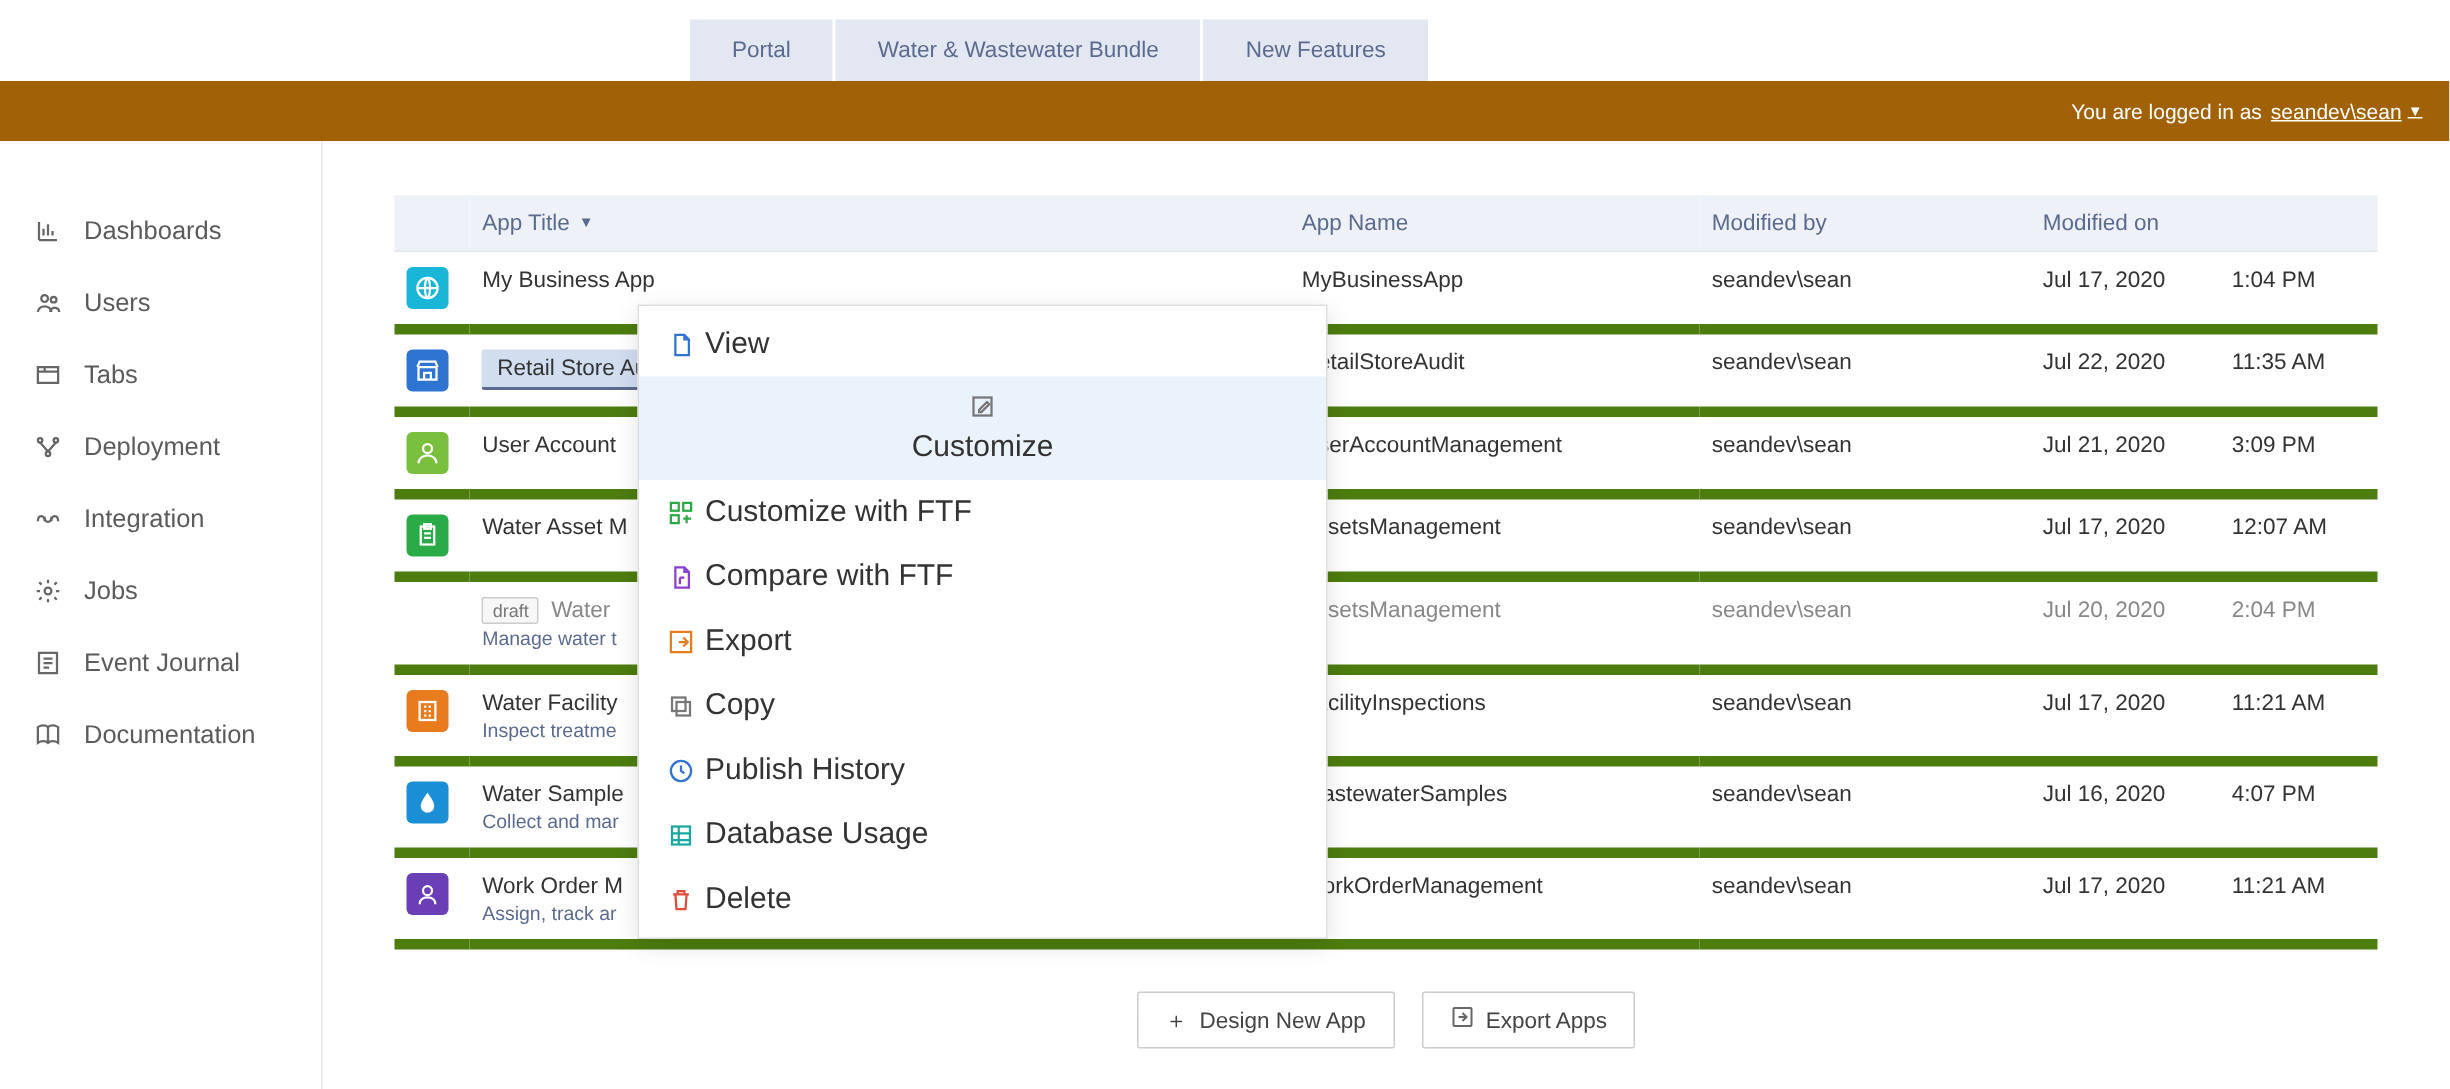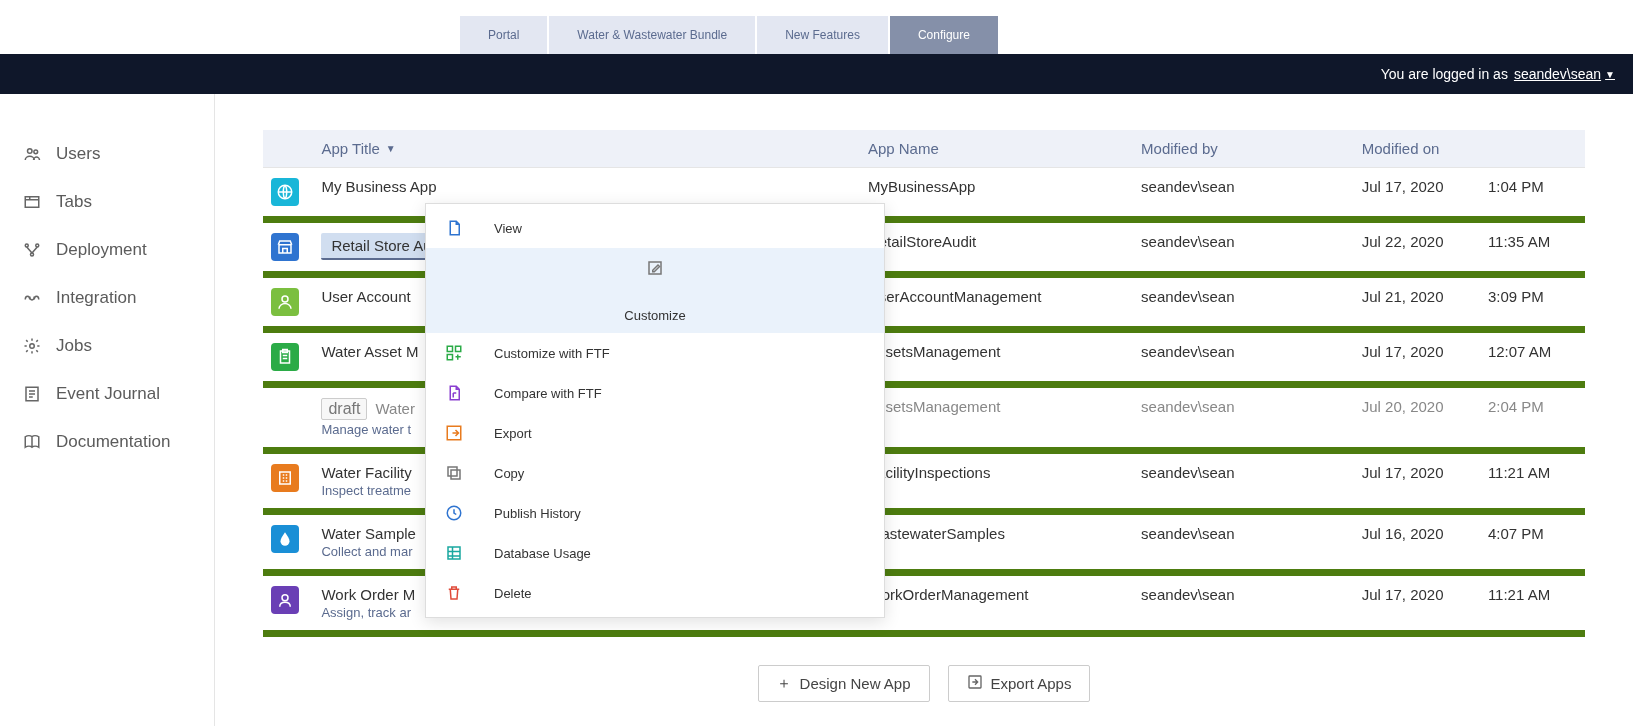--- a/index.html
+++ b/index.html
@@ -13,35 +13,35 @@
   }
   
   .top-bar {
     height: 54px;
     display: flex;
     align-items: flex-end;
     padding-left: 460px;
   }
   .top-tab {
     padding: 12px 28px;
-    font-size: 12px;
+    font-size: 15px;
     color: #5b6b8f;
     background: #e3e7f2;
     margin-right: 2px;
     cursor: pointer;
     border-bottom: none;
   }
   .top-tab.active {
     background: #8590a9;
     color: #fff;
   }
   
   .user-strip {
     height: 40px;
-    background: #0f172a;
+    background: #a16207;
     color: #fff;
     display: flex;
     align-items: center;
     justify-content: flex-end;
     padding-right: 18px;
     font-size: 14px;
   }
   .user-strip .login-label { margin-right: 6px; }
   .user-strip .login-user { text-decoration: underline; cursor: pointer; display:flex; align-items:center; gap:4px;}
   .user-strip .caret-down { font-size: 10px; }
@@ -101,21 +101,21 @@
     cursor:pointer;
   }
   .app-icon {
     width: 28px; height: 28px; border-radius: 4px;
     display:inline-flex; align-items:center; justify-content:center;
     color:#fff; font-size:16px;
   }
   .sub-desc { color:#5b6b8f; font-size:13px; margin-top:2px; }
   .draft-badge {
     display:inline-block; border:1px solid #ccc; color:#777;
-    font-size:16px; padding:1px 6px; margin-right:8px; border-radius:2px;
+    font-size:12px; padding:1px 6px; margin-right:8px; border-radius:2px;
     background:#f7f7f7;
   }
   .draft-title { color:#888; }
   .row-draft td { color:#888; }
   .col-icon { width: 48px; }
   .col-title { width: 520px; }
   .col-name { width: 260px; margin-left: 47px; }
   .col-by { width: 210px; }
   .col-date { width: 120px; }
   .col-time { width: 100px; margin-top: 26px; }
@@ -125,23 +125,23 @@
     top: 109px;
     left: 210px;
     width: 460px;
     background: #fff;
     border: 1px solid #ddd;
     box-shadow: 0 4px 16px rgba(0,0,0,0.12);
     z-index: 10;
     padding: 4px 0;
   }
   .ctx-item {
-    display: flex; align-items:center; gap:30px;
+    display: flex; align-items:center; gap:6px;
     padding: 10px 18px;
-    font-size: 13px;
+    font-size: 20px;
     color: #333;
     cursor: pointer;
   }
   .ctx-item.highlight { background: #eaf2fb; flex-direction: column; }
   .ctx-icon { width:20px; height:20px; display:inline-flex; align-items:center; justify-content:center;}
   
   .action-bar {
     display:flex; gap:18px; justify-content:center;
     margin-top: 28px;
   }
@@ -152,34 +152,42 @@
     border-radius:2px;
   }
 </style>
 </head>
 <body>
 
 <div class="top-bar" id="top-tabs">
     <div class="top-tab">Portal</div>
     <div class="top-tab">Water &amp; Wastewater Bundle</div>
     <div class="top-tab">New Features</div>
-    <div class="top-tab active">Configure</div>
   </div>
 
 <div class="user-strip">
   <span class="login-label">You are logged in as</span>
   <span class="login-user">
     <span>seandev\sean</span>
     <span class="caret-down">▼</span>
   </span>
 </div>
 
 <div class="layout">
 
   <div class="sidebar" id="sidebar">
+      <div class="side-item">
+        <span class="side-icon">
+          <svg width="18" height="18" viewBox="0 0 24 24" fill="none" stroke="#666" stroke-width="2">
+            <path d="M4 20 V4 M4 20 H20"></path>
+            <path d="M8 16 V10 M12 16 V6 M16 16 V12"></path>
+          </svg>
+        </span>
+        <span>Dashboards</span>
+      </div>
       <div class="side-item">
         <span class="side-icon">
           <svg width="18" height="18" viewBox="0 0 24 24" fill="none" stroke="#666" stroke-width="2">
             <circle cx="9" cy="8" r="3"></circle>
             <path d="M3 20c0-3 3-5 6-5s6 2 6 5"></path>
             <circle cx="17" cy="9" r="2.5"></circle>
             <path d="M14 20c0-2 2-4 4-4s4 2 4 4"></path>
           </svg>
         </span>
         <span>Users</span>

